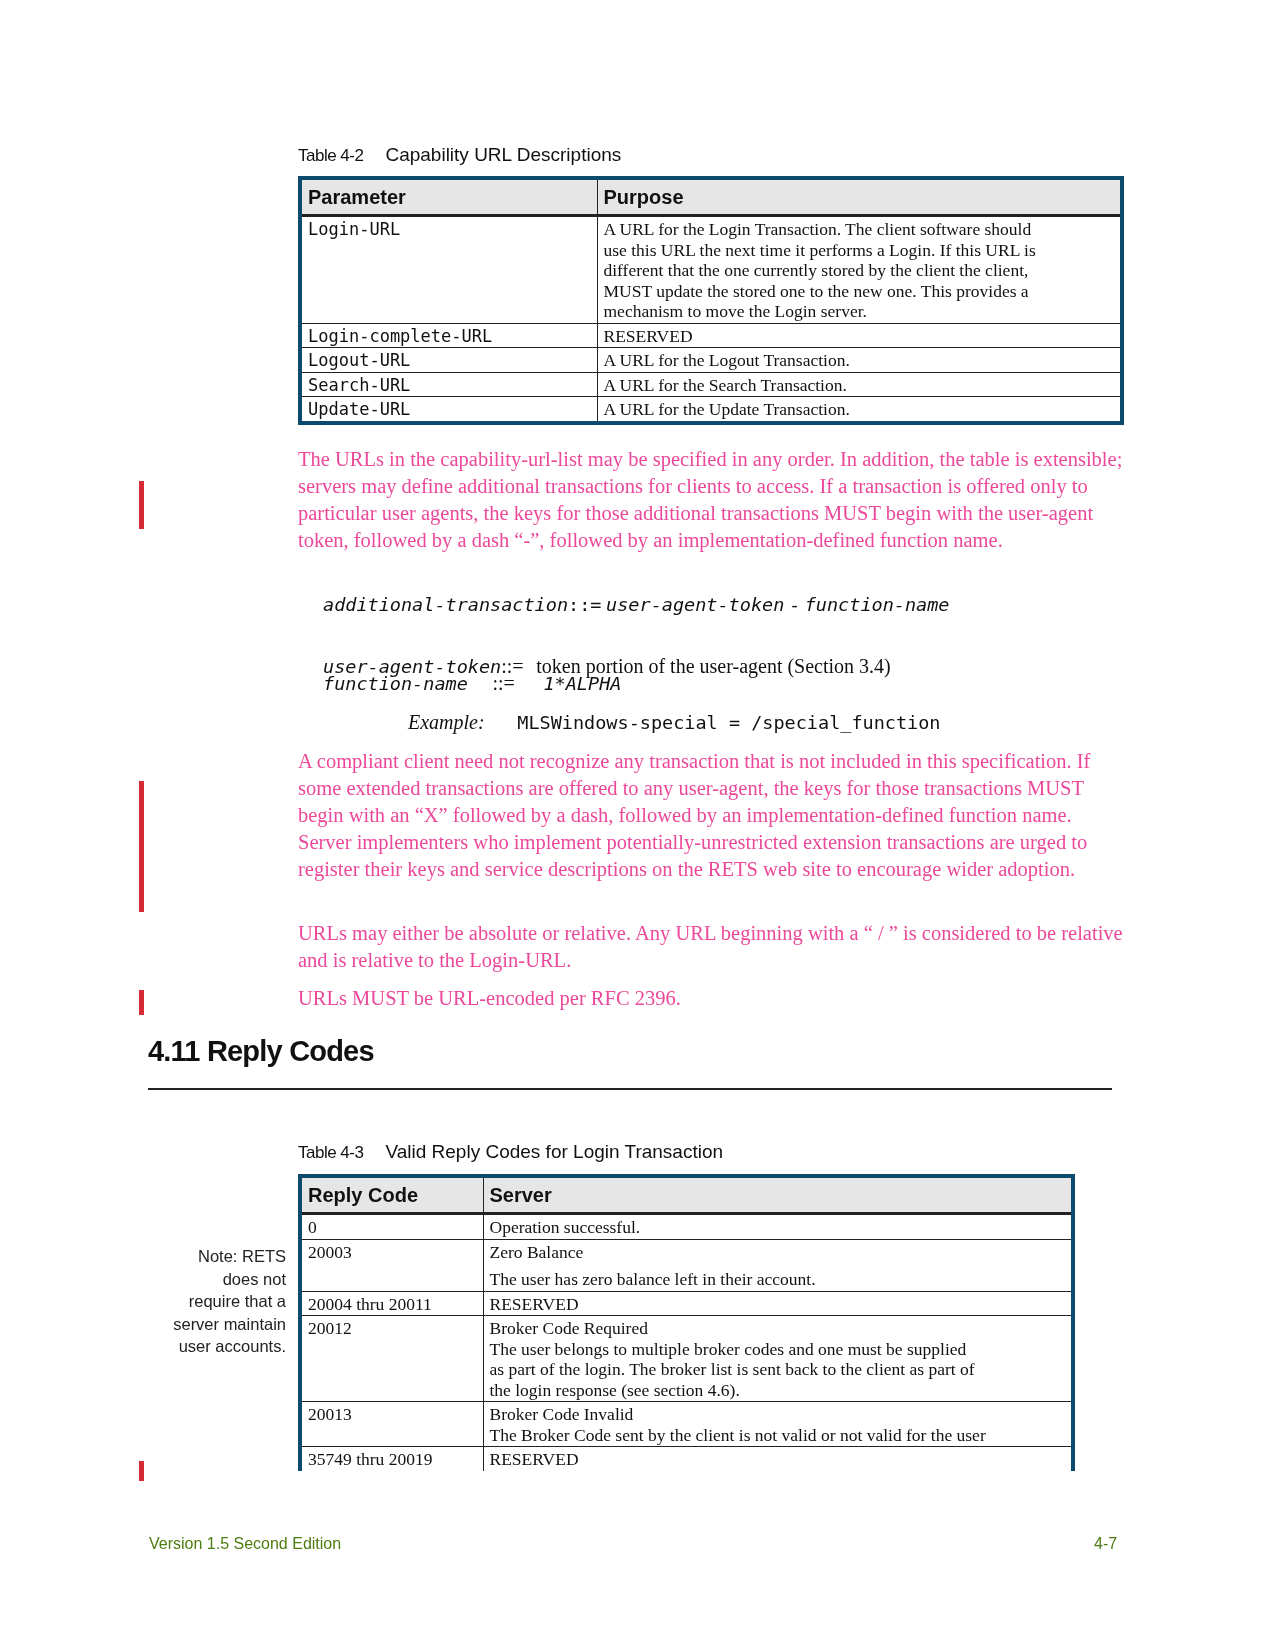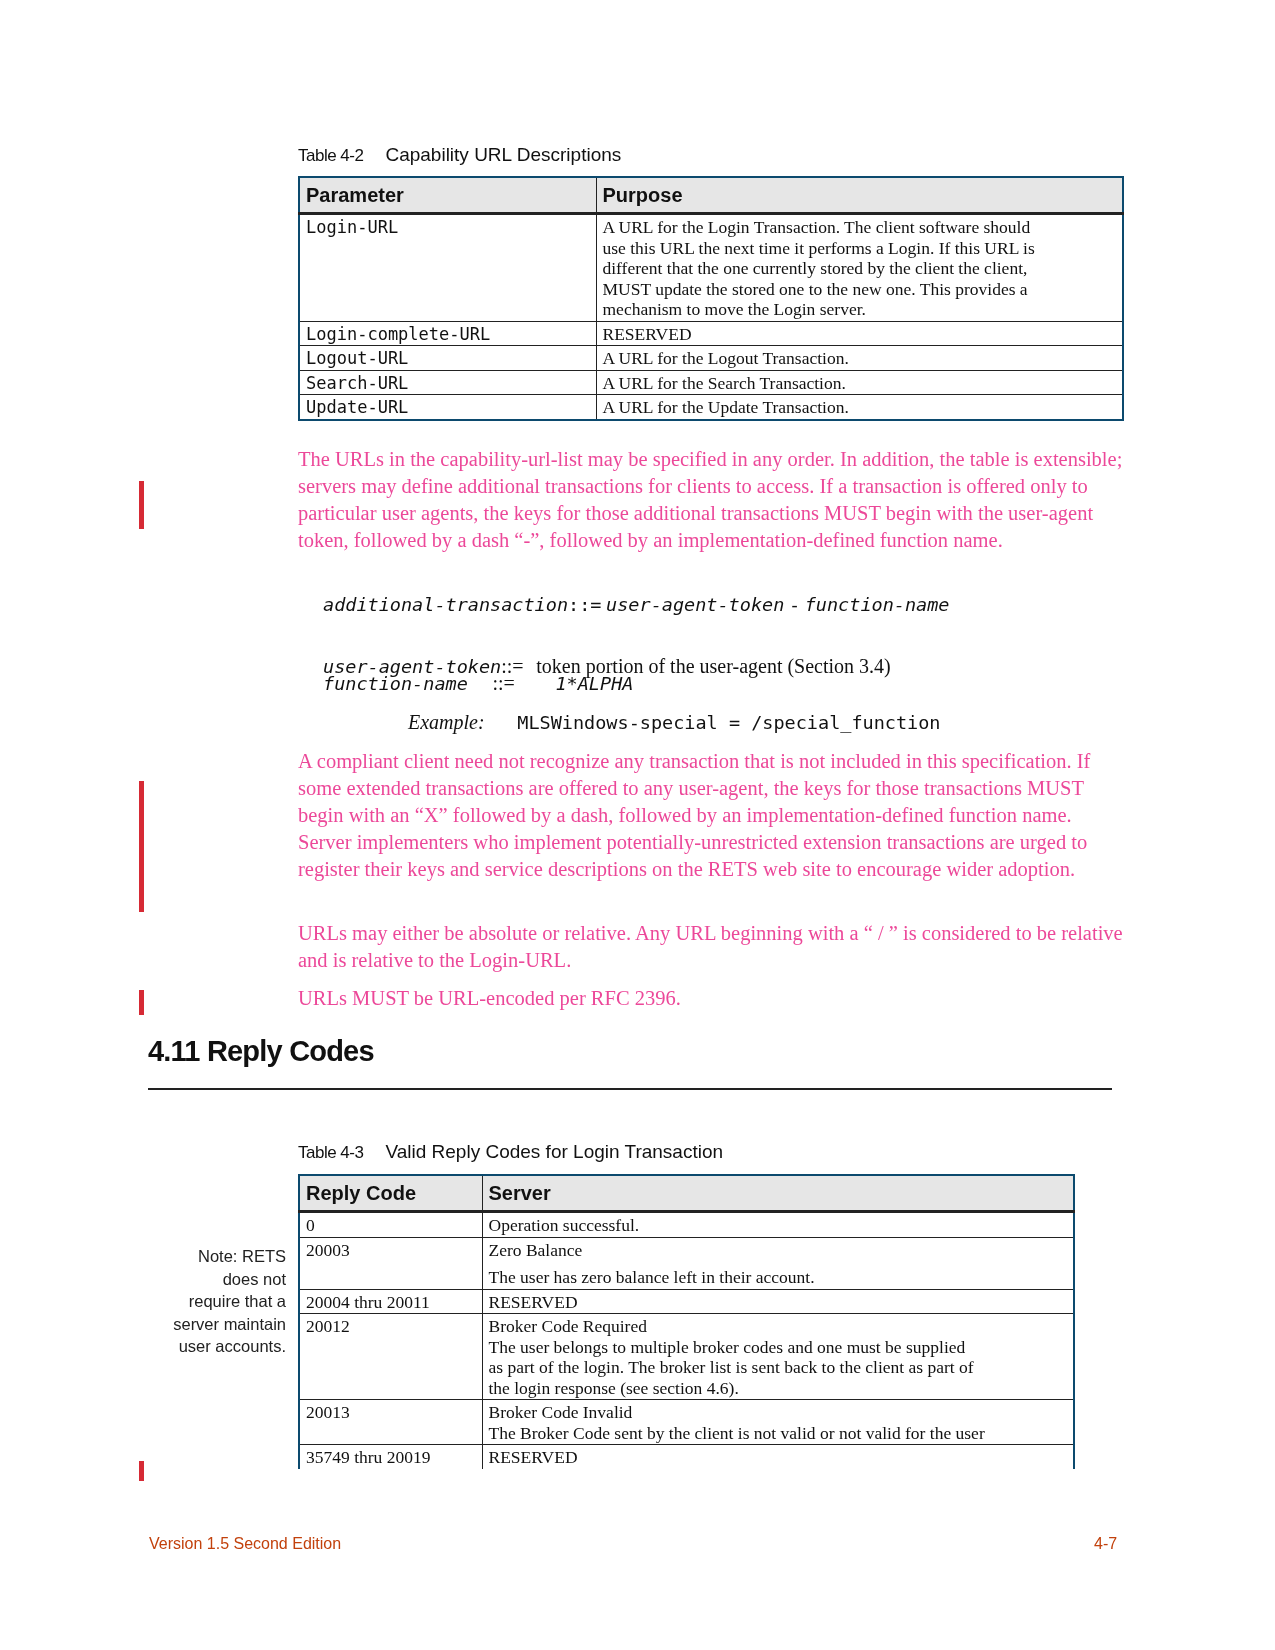--- a/index.html
+++ b/index.html
@@ -3,38 +3,38 @@
 <meta charset="utf-8">
 <style>
   html, body { margin:0; padding:0; background:#ffffff; }
   body { width:1275px; height:1650px; position:relative; overflow:hidden; color:#111; }
 
   .change-bar { position:absolute; left:139px; width:5px; background:#d62a35; }
 
   .tcap { position:absolute; font-family:"Liberation Sans","DejaVu Sans",sans-serif; font-size:19px; color:#111; }
   .tcap .num { font-size:17px; margin-right:22px; letter-spacing:-0.5px; }
 
-  table.doc { position:absolute; border-collapse:collapse; border:2px solid #0c4a6e; }
+  table.doc { position:absolute; border-collapse:collapse; border:4px solid #0c4a6e; }
   table.doc th { background:#e6e6e6; font-family:"Liberation Sans","DejaVu Sans",sans-serif; font-weight:bold; font-size:20px; text-align:left; padding:2px 6px; border:1.5px solid #222; border-bottom:3px solid #222; height:30px; }
   table.doc td { font-family:"Liberation Serif","DejaVu Serif",serif; font-size:17.5px; line-height:20.5px; vertical-align:top; padding:2px 6px 1px 6px; border:1.5px solid #222; }
   table.doc td.param { font-family:"DejaVu Sans Mono","Liberation Mono",monospace; font-size:17px; }
   .cell-line { display:block; }
 
   .para { position:absolute; left:298px; width:830px; font-family:"Liberation Serif","DejaVu Serif",serif; font-size:20.5px; line-height:27px; color:#ec4899; }
   .grammar { position:absolute; font-size:18.5px; white-space:nowrap; }
   .grammar .m { font-family:"DejaVu Sans Mono","Liberation Mono",monospace; font-style:italic; }
   .grammar .s { font-family:"Liberation Serif","DejaVu Serif",serif; font-size:20px; }
   .grammar .mu { font-family:"DejaVu Sans Mono","Liberation Mono",monospace; }
 
   .h2 { position:absolute; left:148px; top:1035px; font-family:"Liberation Sans","DejaVu Sans",sans-serif; font-weight:bold; font-size:29px; letter-spacing:-0.8px; color:#111; }
   .rule { position:absolute; left:148px; top:1088px; width:964px; height:1.5px; background:#222; }
 
   .sidenote { position:absolute; left:140px; top:1245px; width:146px; text-align:right; font-family:"Liberation Sans","DejaVu Sans",sans-serif; font-size:16.5px; line-height:22.5px; color:#222; }
 
-  .footer { position:absolute; top:1535px; font-family:"Liberation Sans","DejaVu Sans",sans-serif; font-size:16px; color:#c2410c; }
+  .footer { position:absolute; top:1535px; font-family:"Liberation Sans","DejaVu Sans",sans-serif; font-size:16px; color:#4d7c0f; }
 </style>
 </head>
 <body>
 
 <div class="change-bar" style="top:481px;height:48px;"></div>
 <div class="change-bar" style="top:781px;height:131px;"></div>
 <div class="change-bar" style="top:990px;height:25px;"></div>
 <div class="change-bar" style="top:1461px;height:20px;"></div>
 
 <div class="tcap" style="left:298px;top:144px;">
@@ -90,21 +90,21 @@
   <span class="mu">-</span>
   <span class="m">function-name</span>
 </div>
 <div class="grammar" style="left:323px;top:655px;">
   <span class="m">user-agent-token</span><span class="s">::=</span>
   <span class="s" style="margin-left:8px;">token portion of the user-agent (Section 3.4)</span>
 </div>
 <div class="grammar" style="left:323px;top:672px;">
   <span class="m">function-name</span>
   <span class="s" style="margin-left:20px;">::=</span>
-  <span class="m" style="margin-left:36px;">1*ALPHA</span>
+  <span class="m" style="margin-left:24px;">1*ALPHA</span>
 </div>
 <div class="grammar" style="left:408px;top:711px;">
   <span class="s" style="font-style:italic;">Example:</span>
   <span class="mu" style="margin-left:28px;">MLSWindows-special = /special_function</span>
 </div>
 
 <div class="para" style="top:748px;">A compliant client need not recognize any transaction that is not included in this specification. If some extended transactions are offered to any user-agent, the keys for those transactions MUST begin with an “X” followed by a dash, followed by an implementation-defined function name. Server implementers who implement potentially-unrestricted extension transactions are urged to register their keys and service descriptions on the RETS web site to encourage wider adoption.</div>
 
 <div class="para" style="top:920px;">URLs may either be absolute or relative. Any URL beginning with a “ / ” is considered to be relative and is relative to the Login-URL.</div>
 

